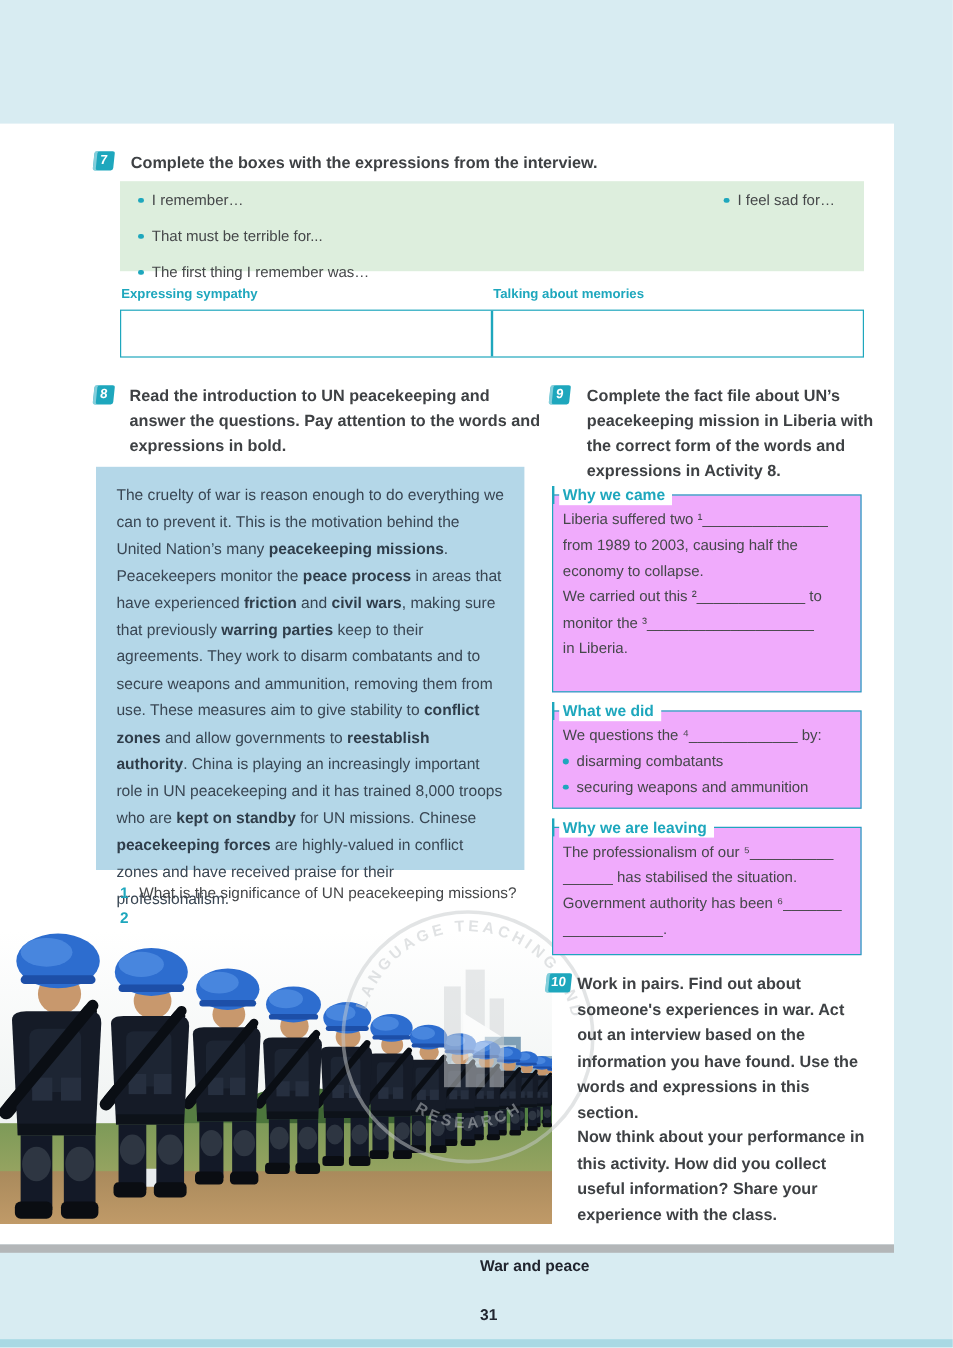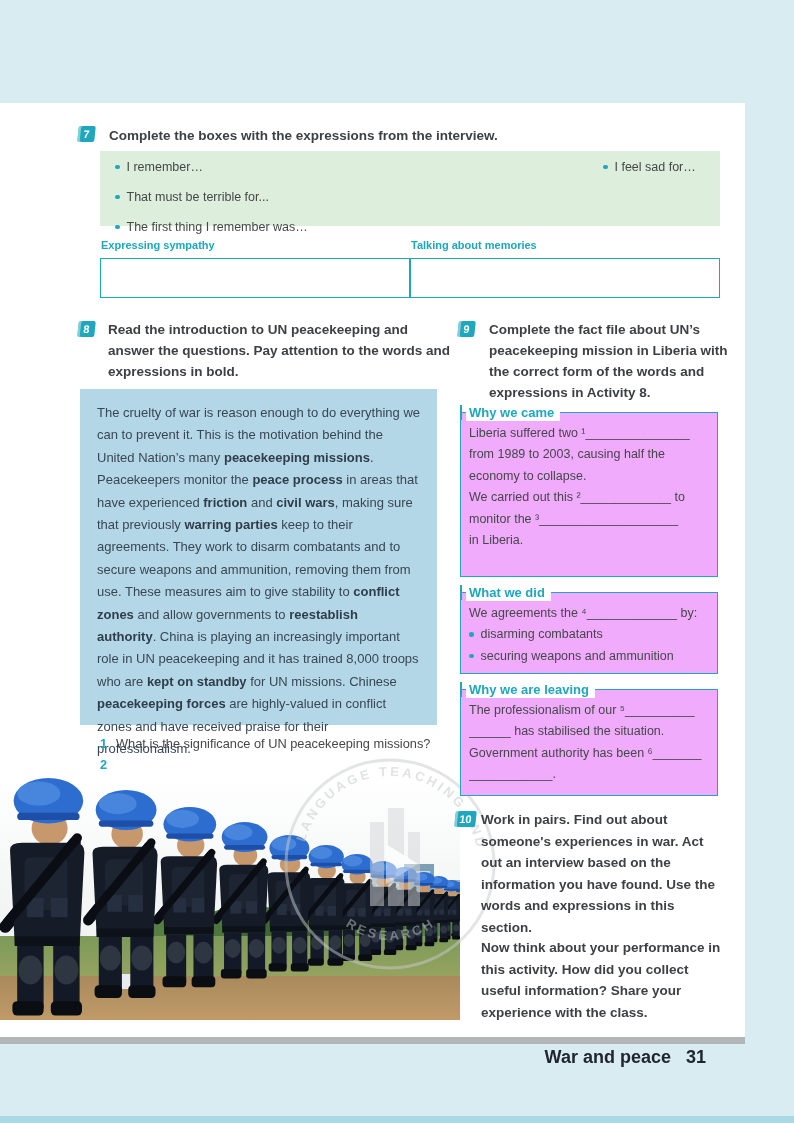--- a/index.html
+++ b/index.html
@@ -56,22 +56,22 @@
   .fbullet{display:flex;align-items:flex-start;font-size:12.5px;line-height:21.4px;color:#45474a;}
   .fbullet .dot{margin-top:8px;}
 
   
   .a10-para{position:absolute;left:481px;width:243px;font-weight:bold;color:#3e4144;font-size:13.5px;line-height:21.5px;}
 
   
   .photo{position:absolute;left:0;top:776px;width:460px;height:244px;}
   .watermark{position:absolute;left:278px;top:752px;width:224px;height:224px;opacity:.5;pointer-events:none;}
 
-  .footer{position:absolute;left:400px;top:1047px;width:306px;display:flex;justify-content:flex-end;gap:15px;
-    font-weight:bold;font-size:18px;color:#21252f;}
+  .footer{position:absolute;left:400px;top:1047px;width:306px;display:flex;justify-content:flex-end;gap:26px;
+    font-weight:bold;font-size:13px;color:#21252f;flex-direction:column;}
 </style>
 </head>
 <body>
 
 <div class="panel"></div>
 <div class="panel-shadow"></div>
 <div class="bottom-strip"></div>
 
 <div class="badge" style="left:78px;top:126px;">7</div>
 <div class="abs act-title" style="left:101px;top:125px;width:600px;">Complete the boxes with the expressions from the interview.</div>
@@ -218,21 +218,21 @@
   <div class="fline">Liberia suffered two ¹_______________</div>
   <div class="fline">from 1989 to 2003, causing half the</div>
   <div class="fline">economy to collapse.</div>
   <div class="fline">We carried out this ²_____________ to</div>
   <div class="fline">monitor the ³____________________</div>
   <div class="fline">in Liberia.</div>
 </div>
 
 <div class="fbox" style="top:592px;height:82px;">
   <div class="fbox-label">What we did</div>
-  <div class="fline">We agreements the ⁴_____________ by:</div>
+  <div class="fline">We questions the ⁴_____________ by:</div>
   <div class="fbullet">
       <span class="dot"></span>
       <span>disarming combatants</span>
     </div>
   <div class="fbullet">
       <span class="dot"></span>
       <span>securing weapons and ammunition</span>
     </div>
 </div>
 

